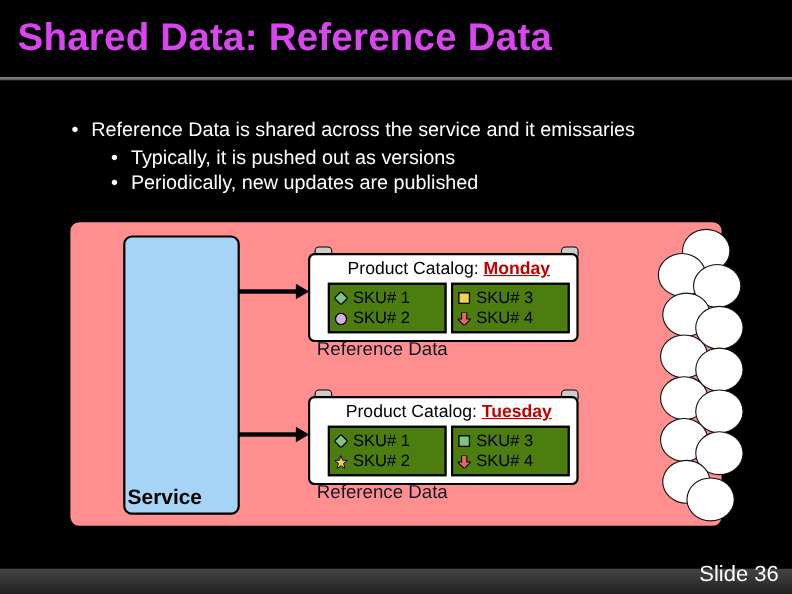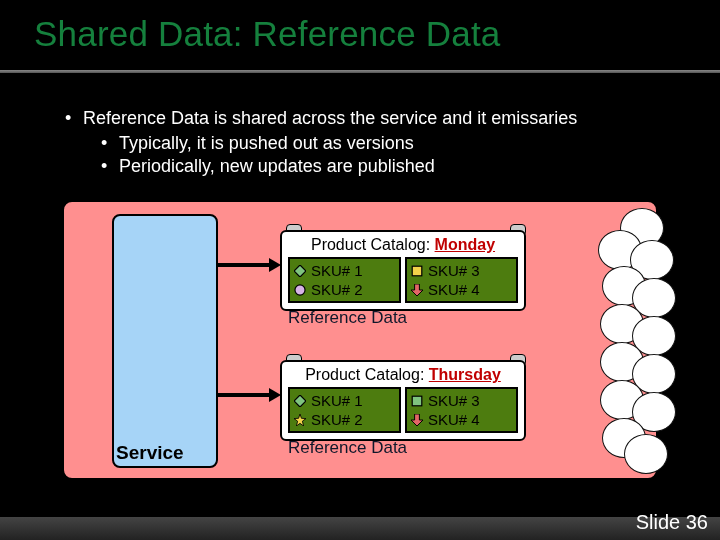--- a/index.html
+++ b/index.html
@@ -9,24 +9,24 @@
     font-family: Arial, sans-serif;
     position: relative;
     overflow: hidden;
   }
   .slide {
     width: 720px; height: 540px;
     background: #000;
     position: relative;
   }
   .title {
-    color: #15803d;
+    color: #d946ef;
     font-size: 35px;
-    font-weight: normal;
-    padding: 14px 0 0 34px;
+    font-weight: bold;
+    padding: 14px 0 0 16px;
     letter-spacing: 0.2px;
   }
   .rule {
     position: absolute;
     left: 0; right: 0; top: 70px;
     height: 3px;
     background: linear-gradient(#888, #555);
   }
   .bullets {
     position: absolute;
@@ -60,21 +60,21 @@
     font-weight: bold; font-size: 19px;
     color: #000;
   }
   .catalog {
     position: absolute;
     left: 216px;
     width: 246px;
     background: #fff;
     border: 2px solid #000;
     border-radius: 6px;
-    padding: 4px 6px 6px 6px;
+    padding: 4px 6px 6px 16px;
   }
   .cat-top { top: 28px; }
   .cat-bot { top: 158px; }
   .cat-title {
     font-size: 16px; color:#000;
     text-align: center;
     margin-bottom: 3px;
     white-space: nowrap;
   }
   .cat-day { color: #c00000; font-weight: bold; text-decoration: underline; }
@@ -217,21 +217,21 @@
               <span>SKU# 4</span>
             </div>
         </div>
       </div>
     </div>
     <div class="ref-label ref-top">Reference Data</div>
 
     <div class="catalog cat-bot">
       <div class="cat-title">
         <span>Product Catalog: </span>
-        <span class="cat-day">Thursday</span>
+        <span class="cat-day">Tuesday</span>
       </div>
       <div class="sku-grid">
         <div class="sku-col">
           <div class="sku-row">
               <svg class="sku-ic" viewBox="0 0 10 10">
                 <polygon points="5,0 10,5 5,10 0,5" fill="#7fc47f" stroke="#000" stroke-width="1"></polygon>
               </svg>
               <span>SKU# 1</span>
             </div>
           <div class="sku-row">

